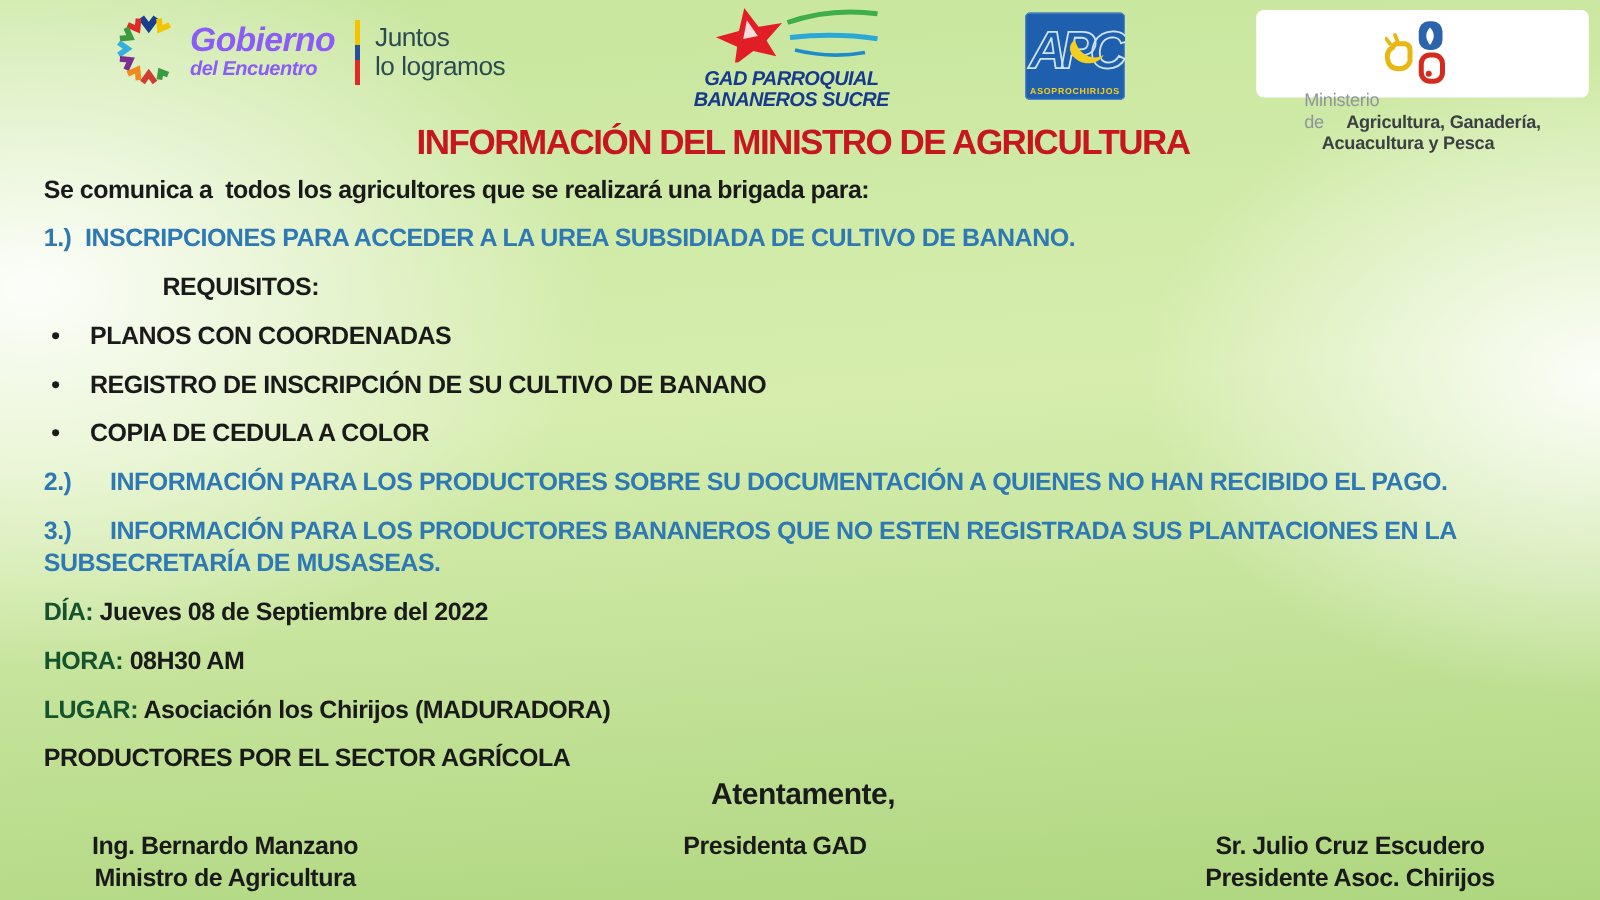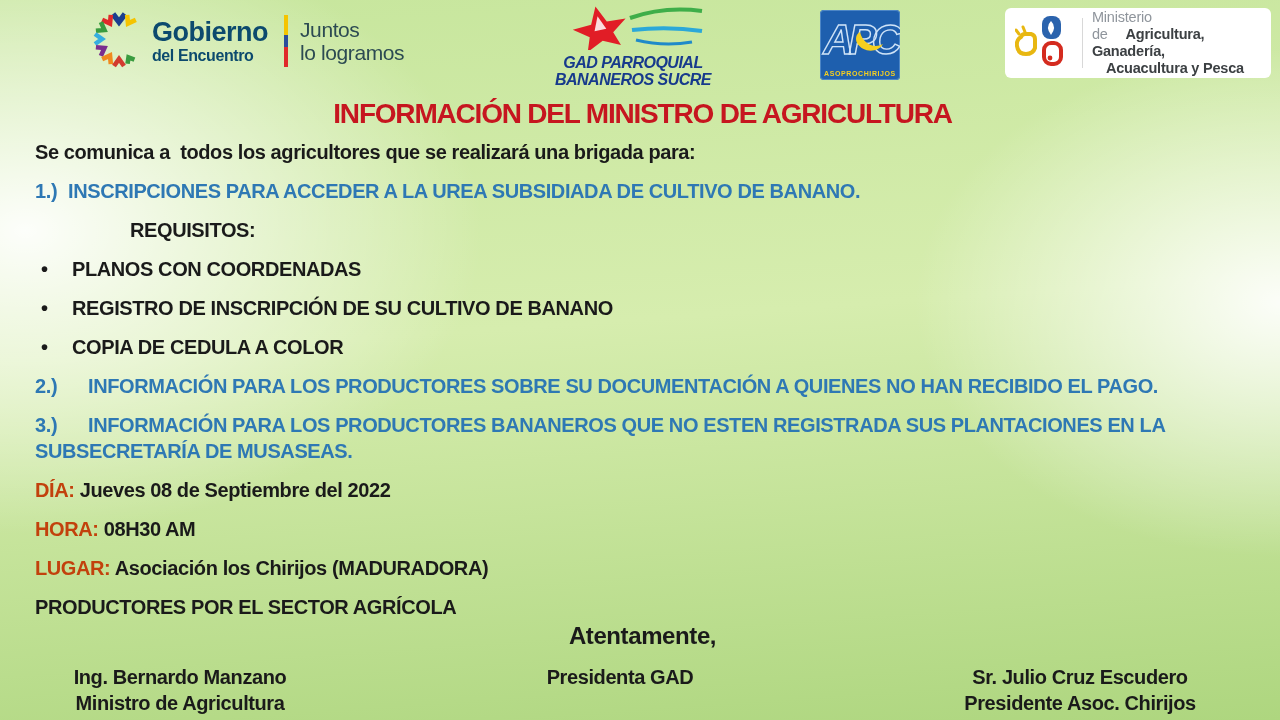--- a/index.html
+++ b/index.html
@@ -11,58 +11,58 @@
       radial-gradient(ellipse 42% 52% at 100% 42%, rgba(255,255,255,0.92) 0%, rgba(255,255,255,0) 68%),
       linear-gradient(176deg, #c7e69d 0%, #d6edae 45%, #aed67f 100%);
     color:#1a1a1a;
     letter-spacing:-0.4px;
   }
 
   
   .header{ position:relative; height:90px; }
 
   .logo-gobierno{ position:absolute; left:92px; top:8px; display:flex; align-items:center; }
-  .gob-text{ margin-left:6px; color:#0c4a6e; font-weight:bold; line-height:1; }
+  .gob-text{ margin-left:6px; color:#8b5cf6; font-weight:bold; line-height:1;font-style:italic; }
   .gob-l1{ font-size:27px; letter-spacing:-0.5px; }
   .gob-l2{ font-size:16px; margin-top:2px; }
   .gob-divider{ width:4px; height:52px; margin:0 12px 0 16px;
     background:linear-gradient(#f5c400 0 38%, #2a4d9b 38% 62%, #e02a2a 62% 100%); }
   .gob-slogan{ color:#2c4a52; font-size:21px; line-height:23px; font-weight:500; }
 
   .logo-gad{ position:absolute; left:548px; top:4px; width:170px; text-align:center; }
   .gad-text{ color:#173a8c; font-weight:bold; font-style:italic; font-size:16px; line-height:16px; letter-spacing:-0.5px; margin-top:1px; }
 
   .logo-apc{ position:absolute; left:820px; top:10px; width:80px; height:70px;
     background:#1e5fae; border-radius:4px; box-shadow:0 0 0 1px #4d86c6 inset; overflow:hidden; }
   .apc-caption{ position:absolute; bottom:3px; width:100%; text-align:center;
     color:#f5cf1f; font-size:7px; font-weight:bold; letter-spacing:0.6px; }
 
   .logo-min{ position:absolute; left:1005px; top:8px; width:266px; height:70px;
-    background:#ffffff; border-radius:6px; display:flex; align-items:center; padding:8px 10px; }
+    background:#ffffff; border-radius:6px; display:flex; align-items:center; padding:8px 10px;flex-direction:column; }
   .min-divider{ width:1px; height:50px; background:#d8d8d8; margin:0 9px 0 7px; }
   .min-text{ font-size:14.5px; line-height:17px; letter-spacing:-0.2px; }
   .min-gray{ color:#8f959c; font-weight:400; }
   .min-bold{ color:#3c4043; font-weight:bold;margin-left:14px; }
 
   
   .content{ padding:0 30px 0 35px; }
   .title{ text-align:center; color:#c6161f; font-weight:bold; font-size:28px;
     letter-spacing:-1.2px; margin:8px 0 9px 0; }
 
   .line{ font-size:20px; font-weight:bold; line-height:26px; margin-bottom:13px; white-space:pre-wrap; }
   .blue{ color:#2e78b4; }
   .num{ display:inline-block; }
   .num-1{ min-width:33px; }
   .num-w{ min-width:53px; }
   .requisitos{ margin-left:95px; }
 
   .bullet-row{ display:flex; }
   .bullet-dot{ width:37px; padding-left:6px; }
 
-  .detail-label{ color:#c2410c; }
+  .detail-label{ color:#14532d; }
 
   .closing{ text-align:center; font-size:24px; font-weight:bold; margin:2px 0 14px 0; }
 
   .signatures{ display:grid; grid-template-columns:300px 1fr 340px; padding:0 30px; }
   .sig-col{ text-align:center; font-size:20px; font-weight:bold; line-height:26px; }
 </style>
 </head>
 <body>
 
 <div class="header">

